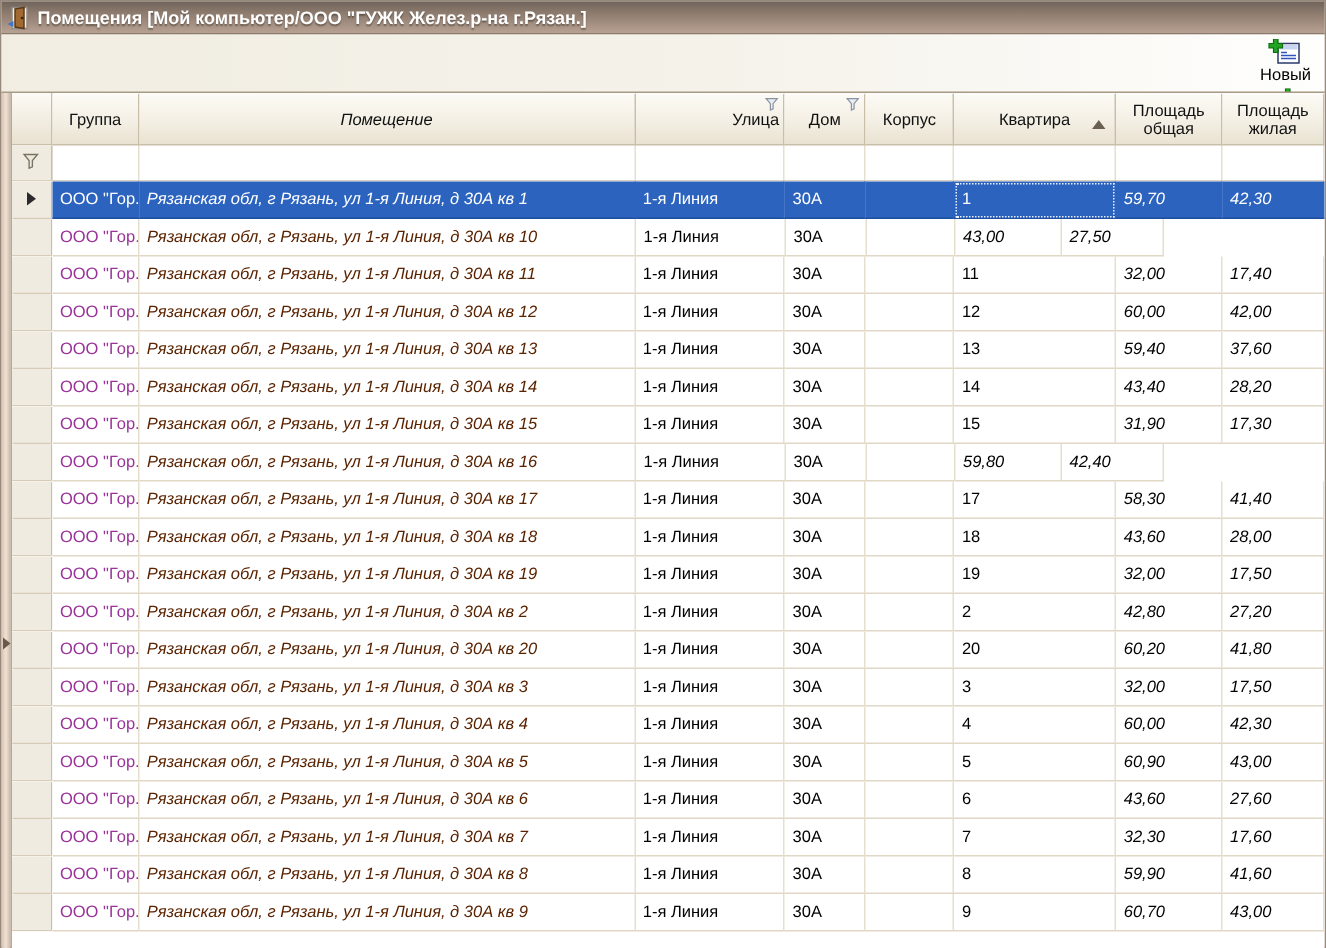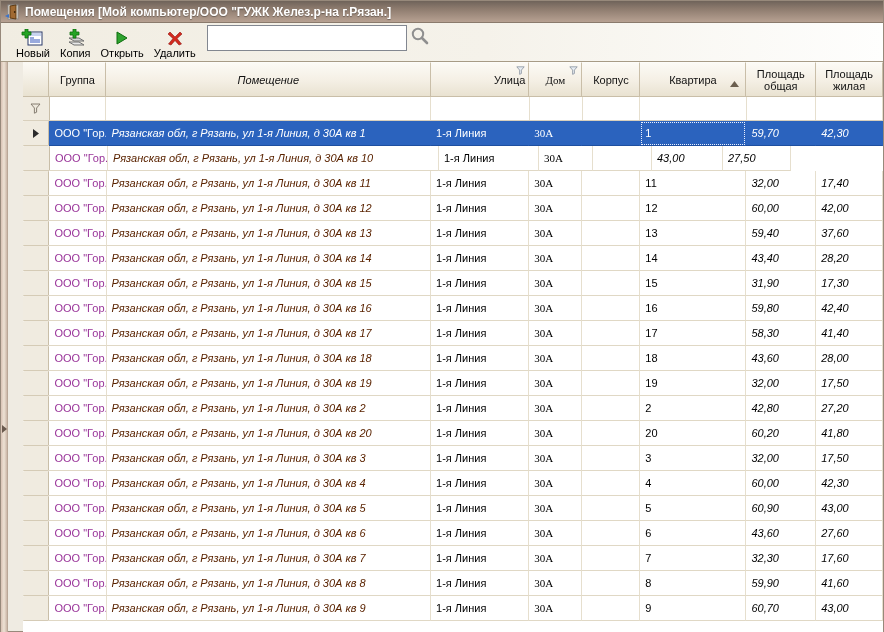--- a/index.html
+++ b/index.html
@@ -11,38 +11,39 @@
   
   .titlebar {
     height:22px; display:flex; align-items:center; gap:4px; padding-left:3px;
     background:linear-gradient(to bottom, #6F635A 0%, #8C7A6D 35%, #B7A192 100%);
     border-bottom:1px solid #8A7A6C;
   }
   .titlebar .title { color:#FFFFFF; font-weight:bold; font-size:12px; white-space:nowrap; text-shadow:0 1px 1px rgba(0,0,0,.35); }
 
   
   .toolbar {
-    height:38px; display:flex; align-items:flex-start; padding:2px 4px 2px 10px;
+    height:38px; display:flex; align-items:flex-end; padding:2px 4px 2px 10px;
     background:linear-gradient(to right, #F1EDE2 0%, #F5F2EA 55%, #FEFEFD 100%);
+    flex-direction:column;
   }
   .tbtn {
     display:flex; flex-direction:column; align-items:center; justify-content:flex-end;
     height:36px; padding:1px 5px 1px 5px; background:transparent; border:none; cursor:pointer;
   }
   .tbtn .ticon { height:18px; display:flex; align-items:center; justify-content:center; }
   .tbtn .tlabel { font-size:11px; color:#000; line-height:13px; }
   .searchwrap { display:flex; align-items:center; margin-left:6px; }
   .search-input {
     width:200px; height:26px; border:1px solid #828790; background:#fff;
     font-family:"Liberation Sans", sans-serif; font-size:12px; padding:0 4px; outline:none;
   }
   .mag { margin-left:3px; }
 
   
-  .content { position:relative; height:571px; border-top:1px solid #A79B86; display:flex;gap:15px; }
+  .content { position:relative; height:571px; border-top:1px solid #A79B86; display:flex; }
   .leftstrip {
     width:7px; height:100%; position:relative;
     background:linear-gradient(to right,#D9C2B4 0%, #EDE2D4 50%, #CBB6A7 100%);
     border-right:1px solid #B9A797;
   }
   .leftstrip .handle {
     position:absolute; top:363px; left:1px; width:0; height:0;
     border-top:4px solid transparent; border-bottom:4px solid transparent; border-left:5px solid #6A5A4E;
   }
 
@@ -83,21 +84,21 @@
   .txt-premise { color:var(--premise-color); }
   .al-right { text-align:left;font-style:italic; }
 
   .row.selected .cell { background:var(--sel-color); color:#FFFFFF; border-right-color:var(--sel-color); border-bottom-color:#1E4FA0; }
   .row.selected .cell.focus-cell { outline:1px dotted #EAF0FF; outline-offset:-2px; }
 
   
   .col-group { width:58px; }
   .col-premise { width:331px;font-style:italic; }
   .col-street { width:100px;justify-content:flex-end; }
-  .col-house { width:54px;font-family:Liberation Serif, serif; }
+  .col-house { width:54px; }
   .col-block { width:59px; }
   .col-flat { width:108px; }
   .col-area_total { width:71px; }
   .col-area_living { width:68px; }
 </style>
 </head>
 <body>
 
 <div class="window">
 
@@ -309,21 +310,20 @@
             <div class="cell col-area_total al-right">31,90</div>
             <div class="cell col-area_living al-right">17,30</div>
           </div>
           <div class="row">
             <div class="selcell"></div>
             <div class="cell col-group txt-group">ООО "Гор...</div>
             <div class="cell col-premise txt-premise">Рязанская обл, г Рязань, ул 1-я Линия, д 30А кв 16</div>
             <div class="cell col-street">1-я Линия</div>
             <div class="cell col-house">30А</div>
             <div class="cell col-block"></div>
-            <div class="cell col-flat">16</div>
             <div class="cell col-area_total al-right">59,80</div>
             <div class="cell col-area_living al-right">42,40</div>
           </div>
           <div class="row">
             <div class="selcell"></div>
             <div class="cell col-group txt-group">ООО "Гор...</div>
             <div class="cell col-premise txt-premise">Рязанская обл, г Рязань, ул 1-я Линия, д 30А кв 17</div>
             <div class="cell col-street">1-я Линия</div>
             <div class="cell col-house">30А</div>
             <div class="cell col-block"></div>

